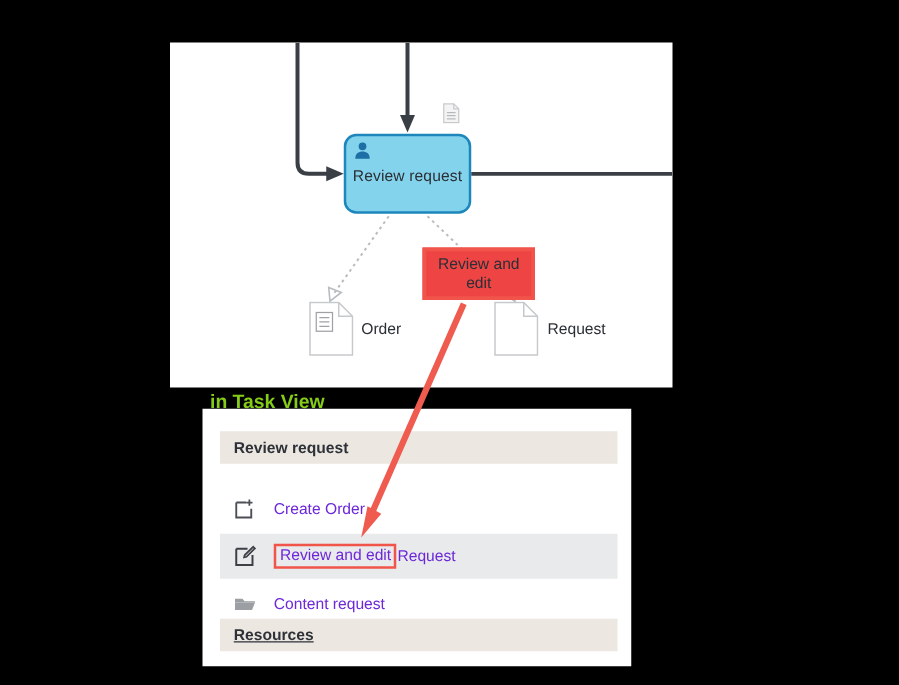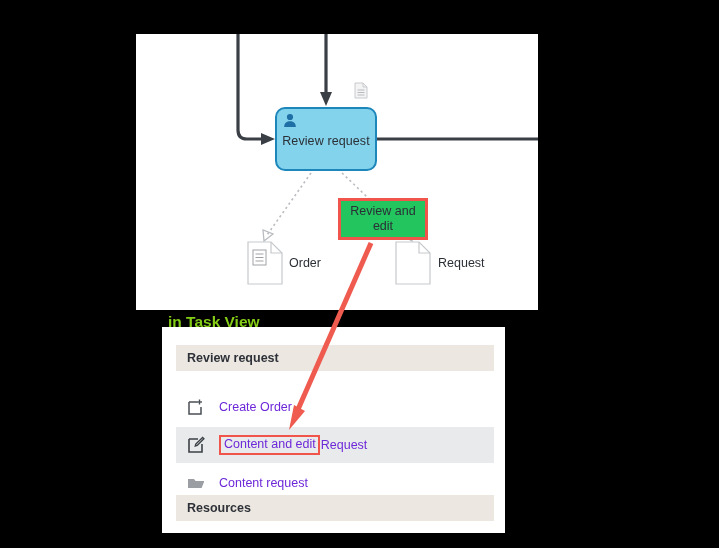--- a/index.html
+++ b/index.html
@@ -87,21 +87,21 @@
   }
   .label-order   { left: 153px; top: 222px; }
   .label-request { left: 302px; top: 222px; }
 
   .annot-box {
     position: absolute;
     left: 202px;
     top: 164px;
     width: 90px;
     height: 42px;
-    background: #22c55e;
+    background: #ef4444;
     border: 3px solid #f0544a;
     box-sizing: border-box;
     display: flex;
     align-items: center;
     justify-content: center;
     text-align: center;
     line-height: 1.18;
     font-size: 12.5px;
     color: #2b2f36;
   }
@@ -135,21 +135,21 @@
     background: #ece7e1;
     font-size: 12.5px;
     font-weight: bold;
     color: #2e3238;
     display: flex;
     align-items: center;
     padding-left: 11px;
     box-sizing: border-box;
   }
   #tv-head-review    { top: 18px; }
-  #tv-head-resources { top: 168px; }
+  #tv-head-resources { top: 168px; text-decoration: underline; }
 
   .tv-row {
     position: absolute;
     left: 14px;
     width: 318px;
     height: 36px;
     display: flex;
     align-items: center;
     padding-left: 11px;
     box-sizing: border-box;
@@ -265,21 +265,21 @@
     </svg>
     <span class="tv-label">Create Order</span>
   </div>
 
   <div class="tv-row" id="tv-row-review">
     <svg class="tv-icon" viewBox="0 0 18 18">
       <path d="M2 3 H11 M2 3 V16 H15 V8" fill="none" stroke="#3c4046" stroke-width="1.6"></path>
       <path d="M15.6 1.4 L16.9 2.7 L10.2 9.4 L8.3 9.9 L8.8 8 Z" fill="none" stroke="#3c4046" stroke-width="1.4"></path>
     </svg>
     <span class="tv-label tv-label-split">
-      <span class="tv-hl">Content and edit</span>
+      <span class="tv-hl">Review and edit</span>
       <span>Request</span>
     </span>
   </div>
 
   <div class="tv-row" id="tv-row-folder">
     <svg class="tv-icon" viewBox="0 0 18 18">
       <path d="M1 5 H7 L8.6 7 H17 V8 H1 Z" fill="#9b9ea2"></path>
       <path d="M1 8 H17 L14.6 14 H1 Z" fill="#9b9ea2"></path>
     </svg>
     <span class="tv-label">Content request</span>

